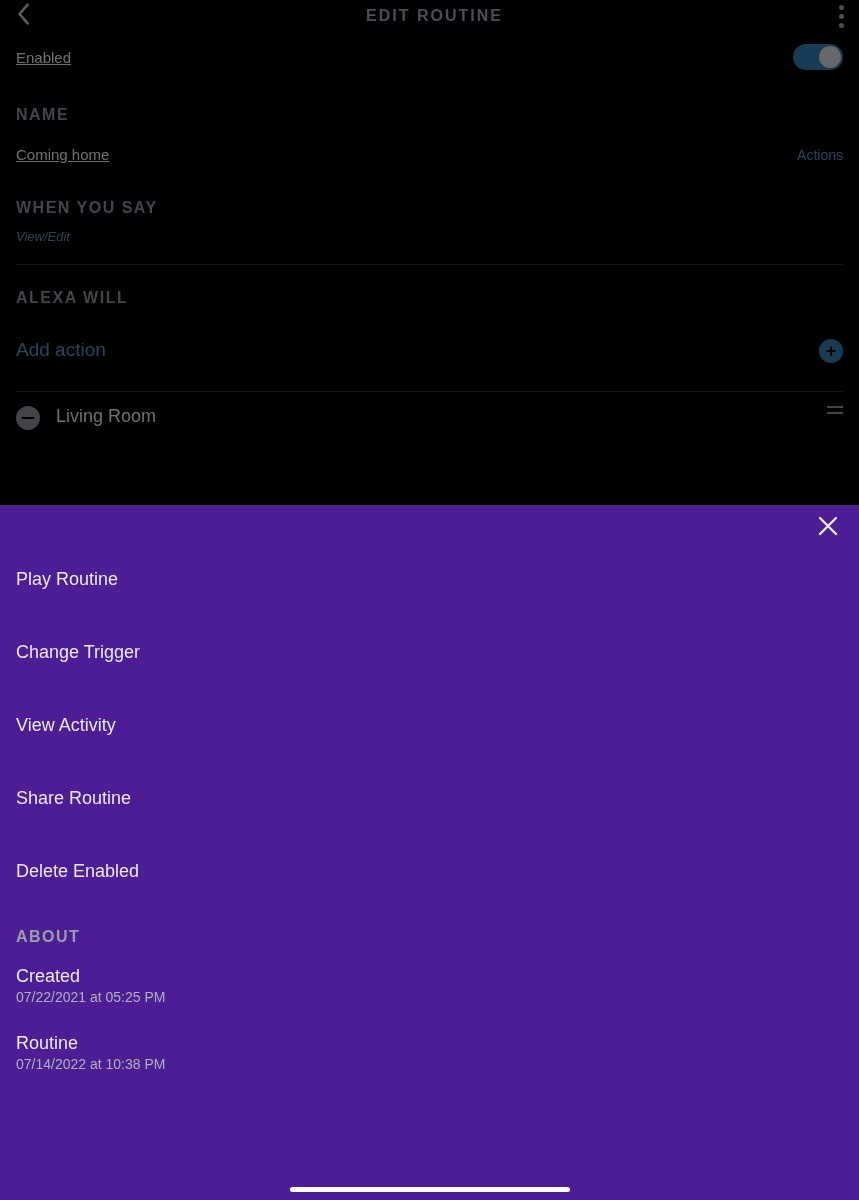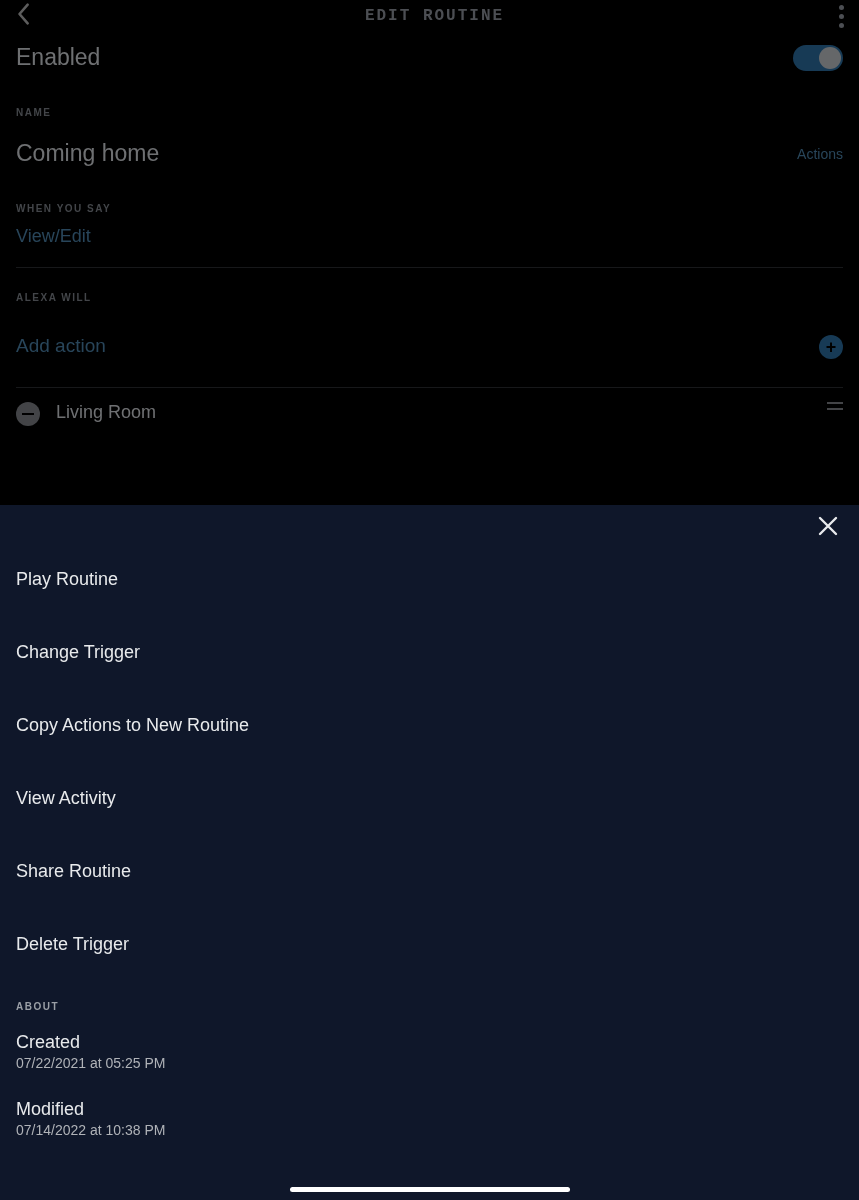--- a/index.html
+++ b/index.html
@@ -26,56 +26,56 @@
       height: 32px;
       padding: 0 16px;
     }
     .background .header .title {
       flex: 1;
       text-align: center;
       color: #8a8f97;
       font-size: 16px;
       font-weight: 600;
       letter-spacing: 2px;
-      font-family: Liberation Mono, monospace;
     }
     .chevron-left {
       width: 14px;
       height: 24px;
       color: #aaa;
     }
     .more-dots {
       width: 4px;
       display: flex;
       flex-direction: column;
       gap: 4px;
       align-items: center;
     }
     .more-dots span {
       width: 5px;
       height: 5px;
       background: #8a8f97;
       border-radius: 50%;
     }
     .section-label {
-      font-size: 10px;
+      font-size: 16px;
       letter-spacing: 1.5px;
       color: #7a7f86;
       padding: 24px 16px 10px;
       font-weight: 600;
     }
     .row {
       display: flex;
       align-items: center;
       padding: 12px 16px;
     }
     .row .main {
       flex: 1;
-      font-size: 23px;
+      font-size: 15px;
       color: #c9ccd0;
+      text-decoration: underline;
     }
     .enabled-row .main { color: #c9ccd0; }
     .toggle {
       width: 50px;
       height: 26px;
       background: #2a6a9c;
       border-radius: 13px;
       position: relative;
     }
     .toggle::after {
@@ -95,22 +95,23 @@
     .trigger-row {
       padding: 6px 16px 2px;
     }
     .trigger-row .main {
       font-size: 19px;
       font-weight: 600;
       color: #d8dbde;
     }
     .subrow {
       padding: 2px 16px 14px;
-      font-size: 18px;
+      font-size: 13px;
       color: #4a7fa5;
+      font-style: italic;
     }
     .divider {
       height: 1px;
       background: #2a2d31;
       margin: 6px 16px 0;
     }
     .add-action-row {
       display: flex;
       align-items: flex-start;
       padding: 22px 16px;
@@ -173,21 +174,21 @@
       background: #7a7d82;
     }
 
     
     .sheet {
       position: absolute;
       left: 0;
       right: 0;
       bottom: 0;
       top: 505px;
-      background: #0f172a;
+      background: #4c1d95;
       color: #e8eaec;
     }
     .sheet .close-bar {
       display: flex;
       justify-content: flex-end;
       padding: 10px 20px 6px;
     }
     .close-icon {
       width: 22px;
       height: 22px;
@@ -281,29 +282,28 @@
 </div>
 
 <div class="sheet">
   <div class="close-bar">
     <svg class="close-icon" viewBox="0 0 22 22">
       <path d="M3 3 L19 19 M19 3 L3 19" stroke="currentColor" stroke-width="2.4" stroke-linecap="round"></path>
     </svg>
   </div>
   <div class="menu-item">Play Routine</div>
   <div class="menu-item">Change Trigger</div>
-  <div class="menu-item">Copy Actions to New Routine</div>
   <div class="menu-item">View Activity</div>
   <div class="menu-item">Share Routine</div>
-  <div class="menu-item">Delete Trigger</div>
+  <div class="menu-item">Delete Enabled</div>
 
   <div class="section-label">ABOUT</div>
   <div class="about-row">
     <div class="t">Created</div>
     <div class="s">07/22/2021 at 05:25 PM</div>
   </div>
   <div class="about-row">
-    <div class="t">Modified</div>
+    <div class="t">Routine</div>
     <div class="s">07/14/2022 at 10:38 PM</div>
   </div>
 </div>
 
 <div class="home-indicator"></div>
 
 </body></html>

